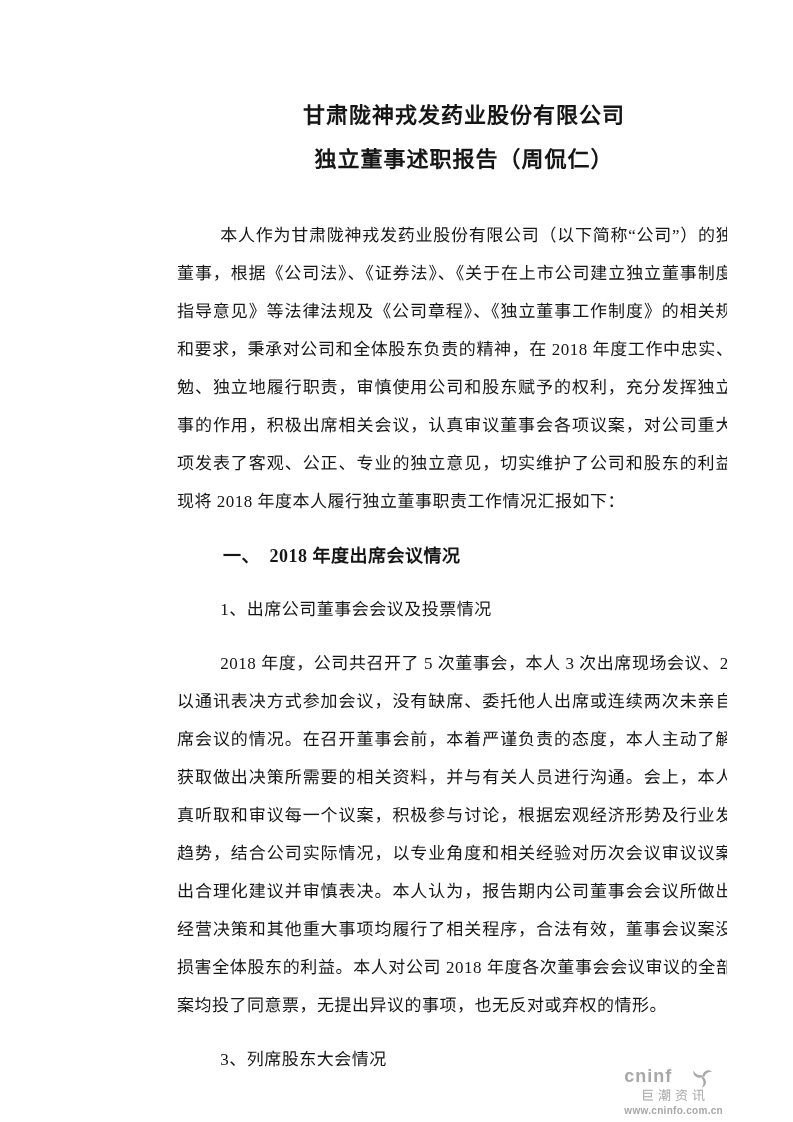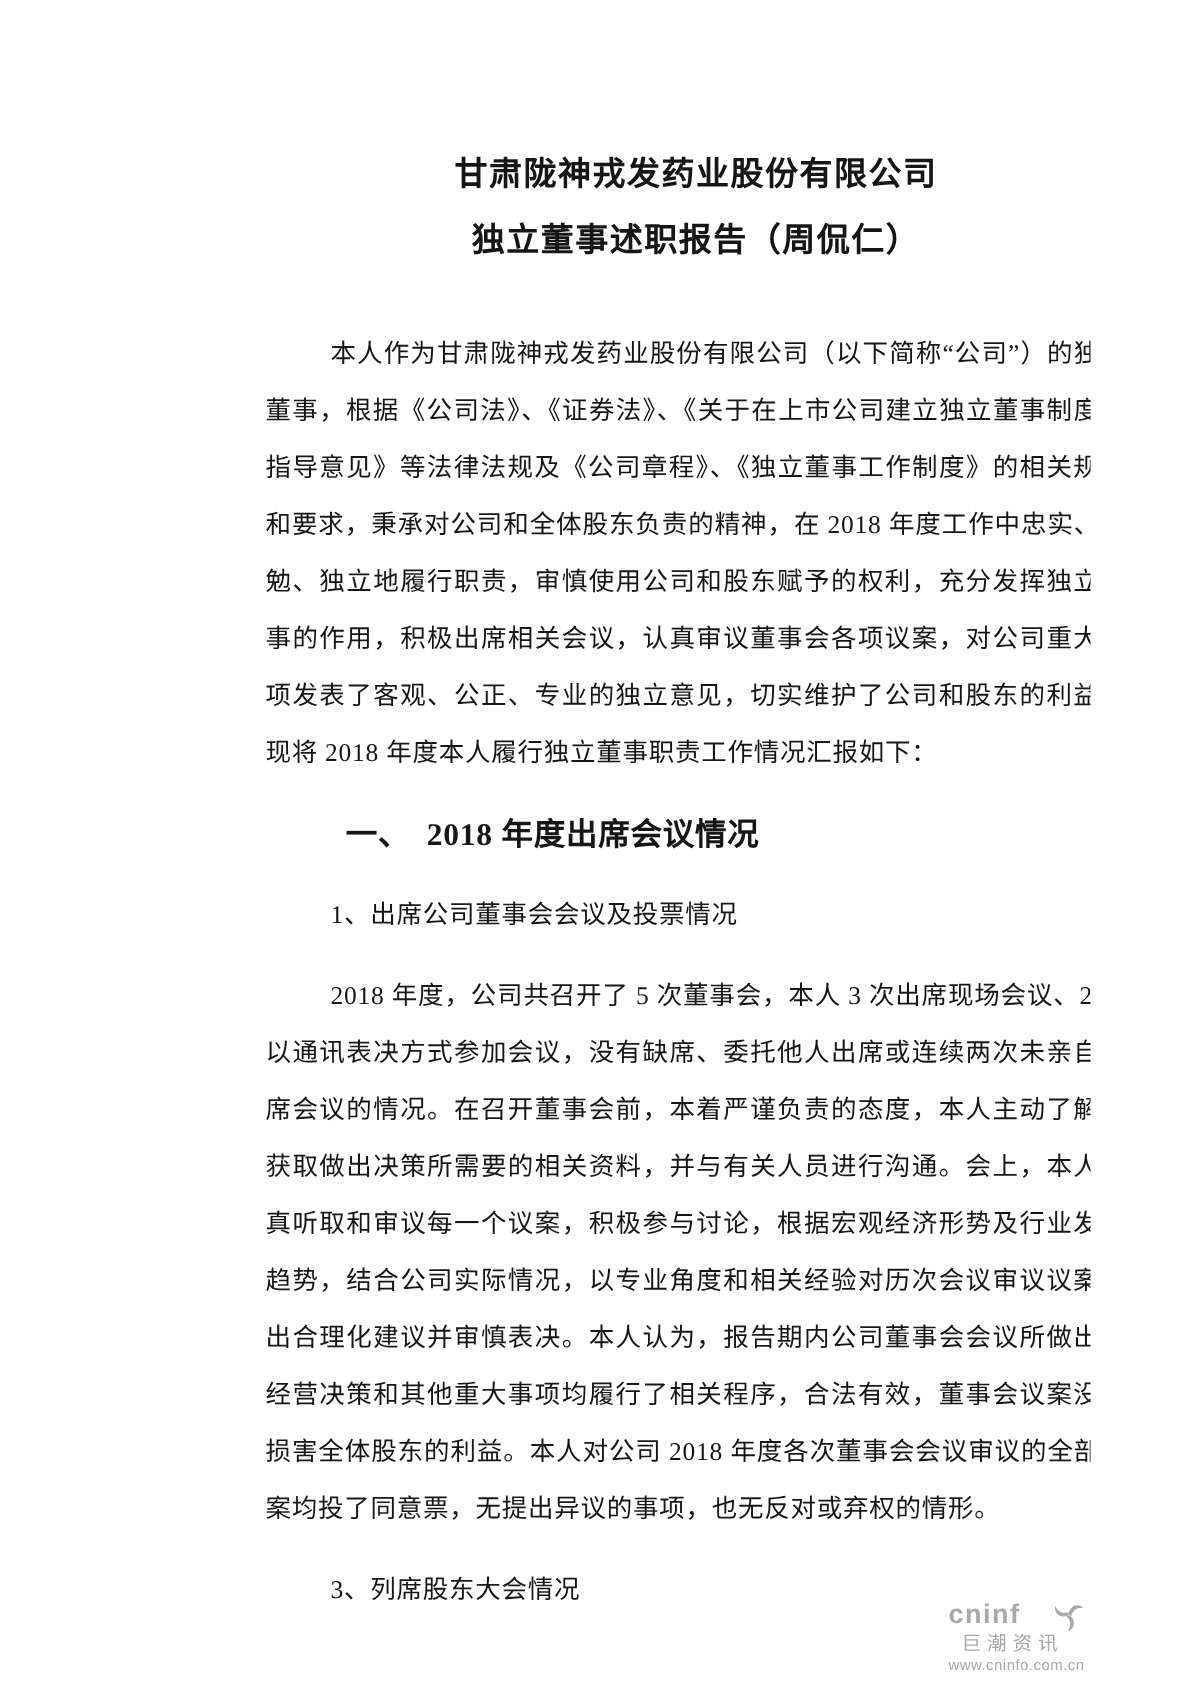--- a/index.html
+++ b/index.html
@@ -40,36 +40,36 @@
   }
   .body-flow p, .body-flow h2, .body-flow h3 {
     margin: 16px;
     padding: 0;
     font-size: 17px;
     font-weight: normal;
     text-indent: 2.55em;
   }
   .body-flow h2.sec-heading {
     font-weight: bold;
-    font-size: 21px;
+    font-size: 18px;
   }
   .watermark {
     position: absolute;
     right: 4px;
     bottom: 6px;
     text-align: right;
     color: #a8a8a8;
     font-family: "Liberation Sans", "DejaVu Sans", sans-serif;
     line-height: 1.1;
     user-select: none;
   }
   .wm-brand-row {
     display: flex;
     align-items: center;
-    justify-content: space-between;
+    justify-content: flex-start;
     gap: 19px;
   }
   .wm-brand {
     font-weight: bold;
     font-size: 18px;
     letter-spacing: 1px;
   }
   .wm-icon {
     display: inline-block;
     width: 22px;
@@ -78,20 +78,21 @@
   .wm-cn {
     font-size: 13px;
     letter-spacing: 4px;
     margin-top: 1px;
     margin-right: 14px;
   }
   .wm-url {
     font-size: 10px;
     margin-top: 2px;
     letter-spacing: 0.3px;
+    font-weight: bold;
   }
 </style>
 </head>
 <body>
 
 <div class="page">
   <div class="content">
 
     <h1 class="doc-title">甘肃陇神戎发药业股份有限公司</h1>
     <h1 class="doc-title">独立董事述职报告（周侃仁）</h1>

